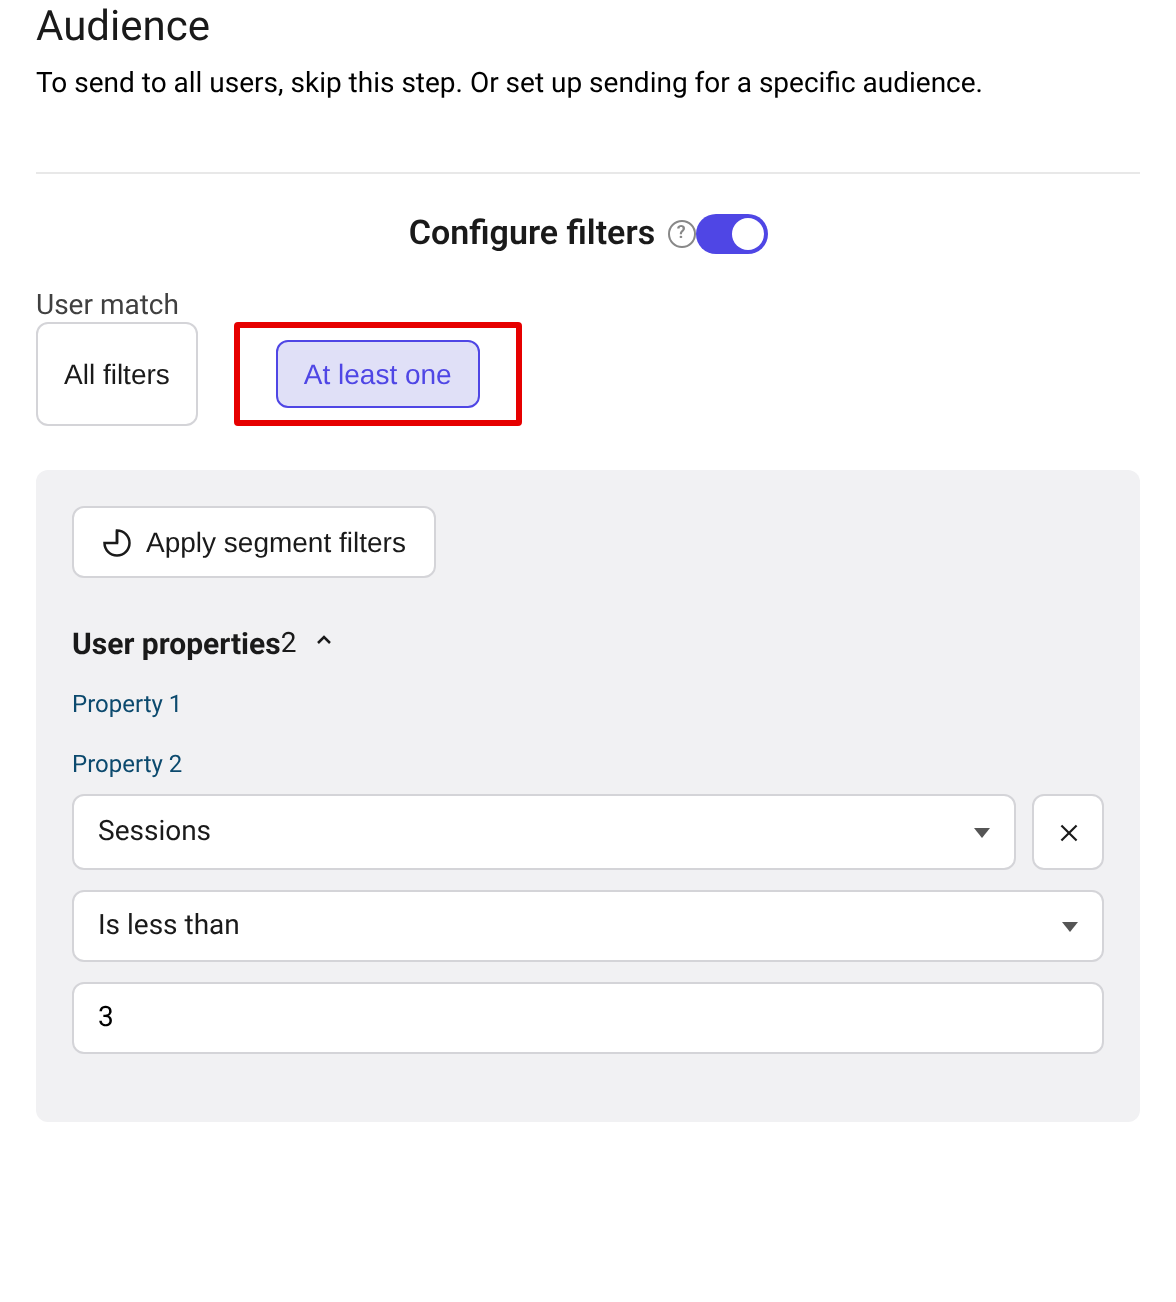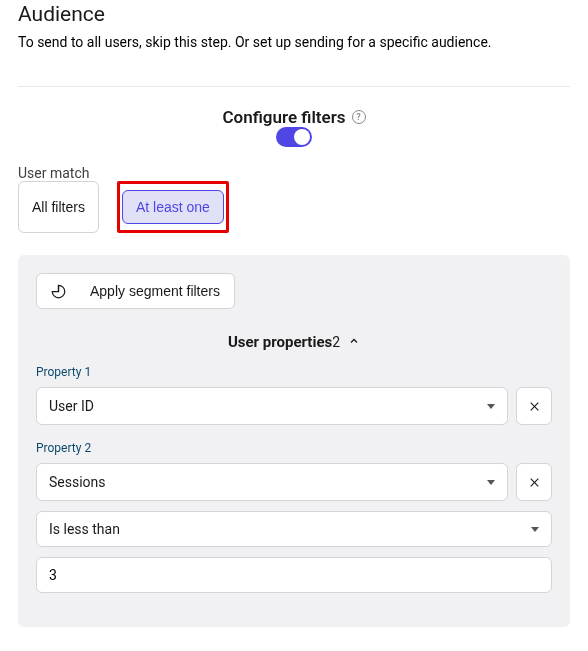--- a/index.html
+++ b/index.html
@@ -25,21 +25,20 @@
   .divider {
     border: none;
     border-top: 1px solid #e8e8e8;
     margin: 0 0 20px 0;
   }
   .config-row {
     display: flex;
     justify-content: center;
     align-items: center;
     margin-bottom: 18px;
-    flex-direction: column;
   }
   .config-label-wrap {
     display: flex;
     align-items: center;
     gap: 6px;
   }
   .config-label {
     font-size: 17px;
     font-weight: 600;
   }
@@ -91,21 +90,21 @@
     color: #1a1a1a;
   }
   .seg-btn.active {
     border-color: #4f46e5;
     background: #e0e0f7;
     color: #4f46e5;
   }
   .highlight-box {
     border: 3px solid #e60000;
     border-radius: 2px;
-    padding: 6px 2px;
+    padding: 6px 18px;
     margin-left: -5px;
   }
   .filters-panel {
     background: #f1f1f3;
     border-radius: 6px;
     padding: 18px;
   }
   .btn-row {
     display: flex;
     justify-content: space-between;
@@ -113,31 +112,31 @@
   }
   .btn {
     border: 1px solid #d4d4d8;
     background: #fff;
     border-radius: 6px;
     padding: 9px 14px;
     font-size: 14px;
     cursor: pointer;
     display: inline-flex;
     align-items: center;
-    gap: 24px;
+    gap: 7px;
     color: #1a1a1a;
   }
   .ic {
     display: inline-flex;
     align-items: center;
     justify-content: center;
   }
   .props-header {
     display: flex;
-    justify-content: center;
+    justify-content: flex-start;
     align-items: center;
     margin-bottom: 14px;
   }
   .props-title {
     font-size: 15px;
     font-weight: 700;
   }
   .props-count {
     display: flex;
     align-items: center;
@@ -244,34 +243,20 @@
       <span class="chev-up">
         <svg width="12" height="12" viewBox="0 0 24 24" fill="none" stroke="#1a1a1a" stroke-width="2.5">
           <polyline points="6 15 12 9 18 15"></polyline>
         </svg>
       </span>
     </span>
   </div>
 
   <div class="prop-block">
     <div class="prop-label">Property 1</div>
-    <div class="row">
-      <div class="select">
-        <span>User ID</span>
-        <span class="caret-down"></span>
-      </div>
-      <button class="icon-btn">
-        <span class="ic">
-          <svg width="13" height="13" viewBox="0 0 24 24" fill="none" stroke="#1a1a1a" stroke-width="2">
-            <line x1="5" y1="5" x2="19" y2="19"></line>
-            <line x1="19" y1="5" x2="5" y2="19"></line>
-          </svg>
-        </span>
-      </button>
-    </div>
   </div>
 
   <div class="prop-block">
     <div class="prop-label">Property 2</div>
     <div class="row">
       <div class="select">
         <span>Sessions</span>
         <span class="caret-down"></span>
       </div>
       <button class="icon-btn">

